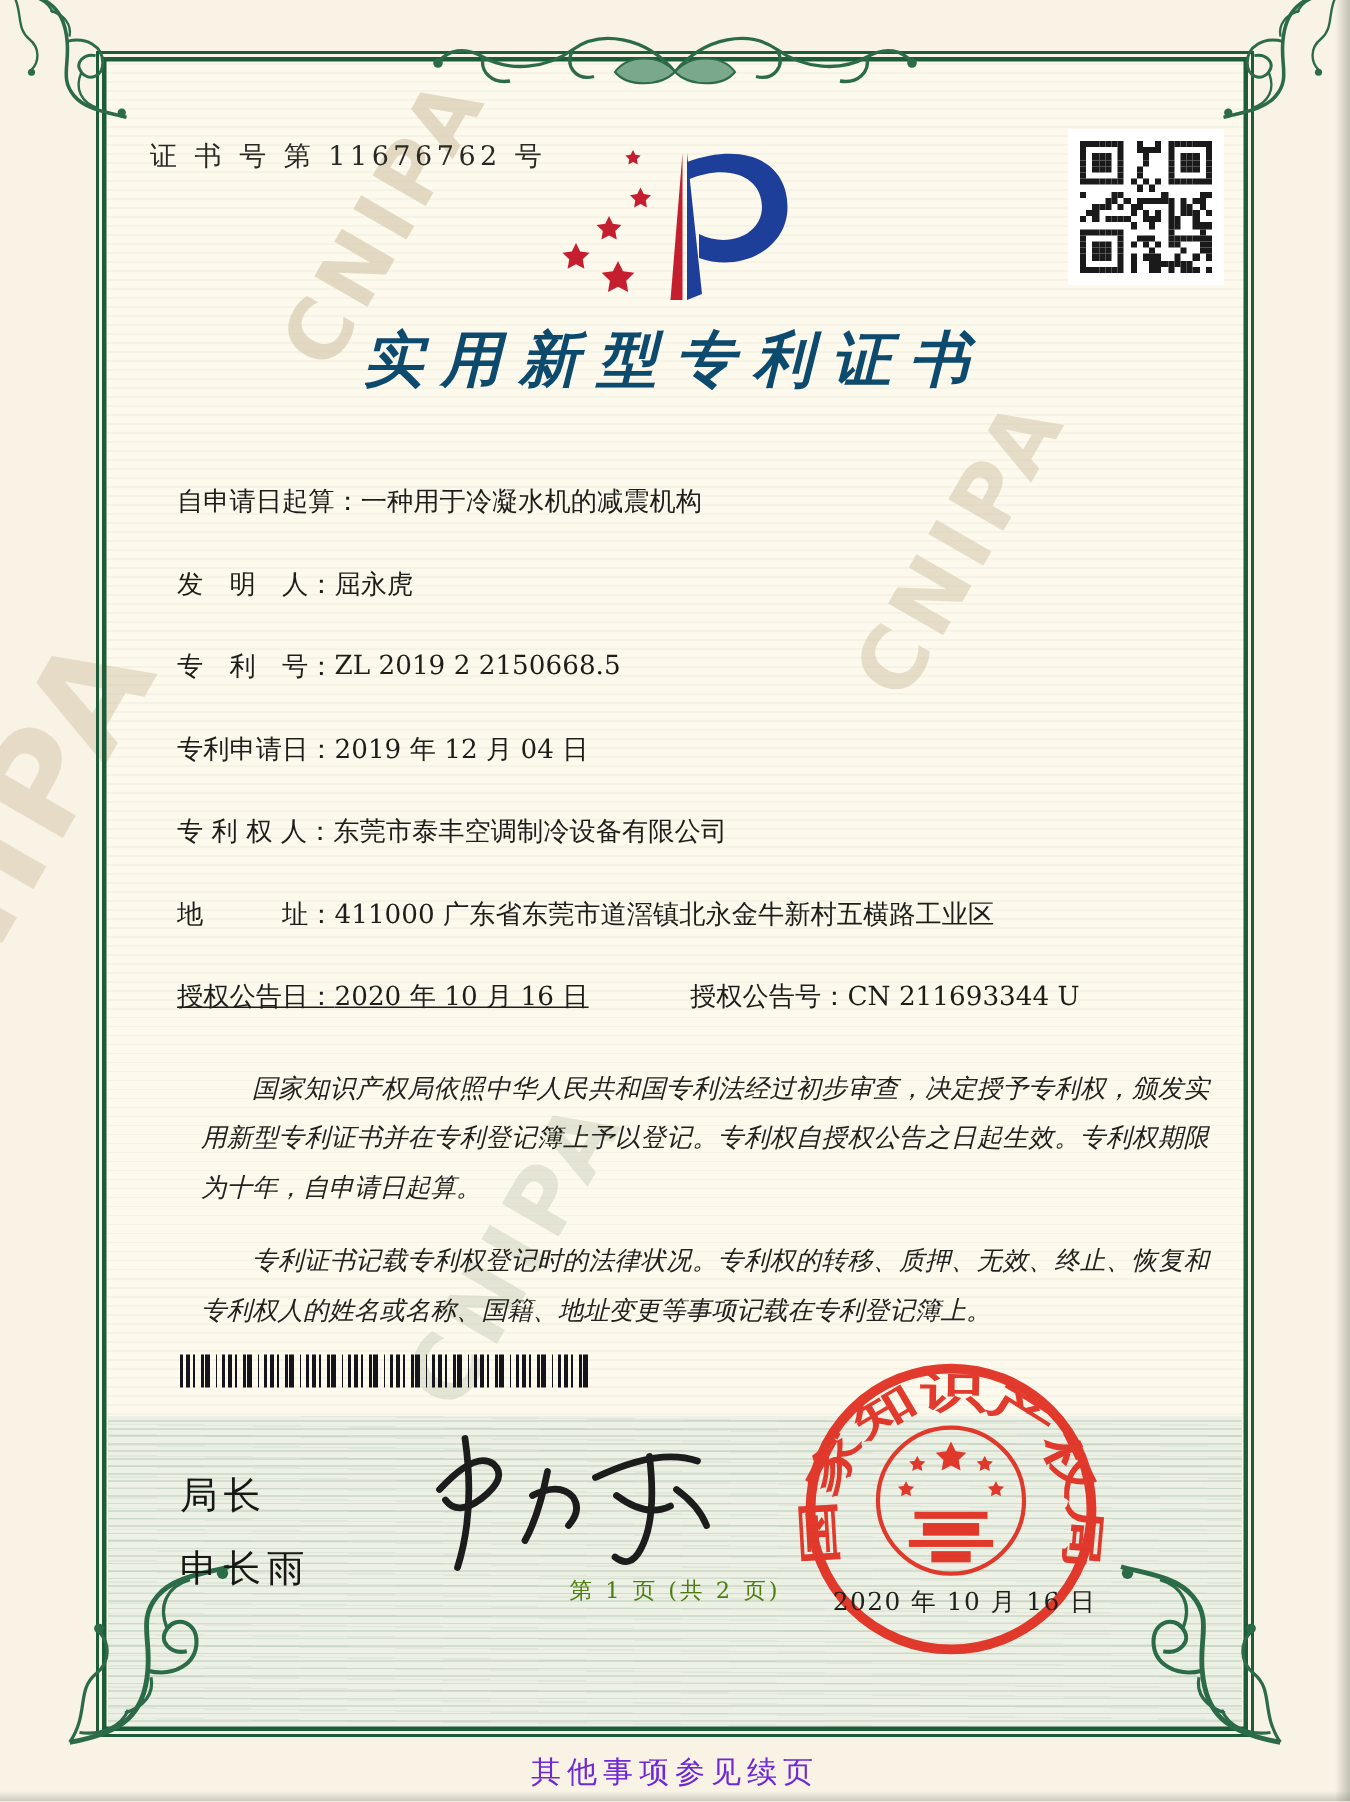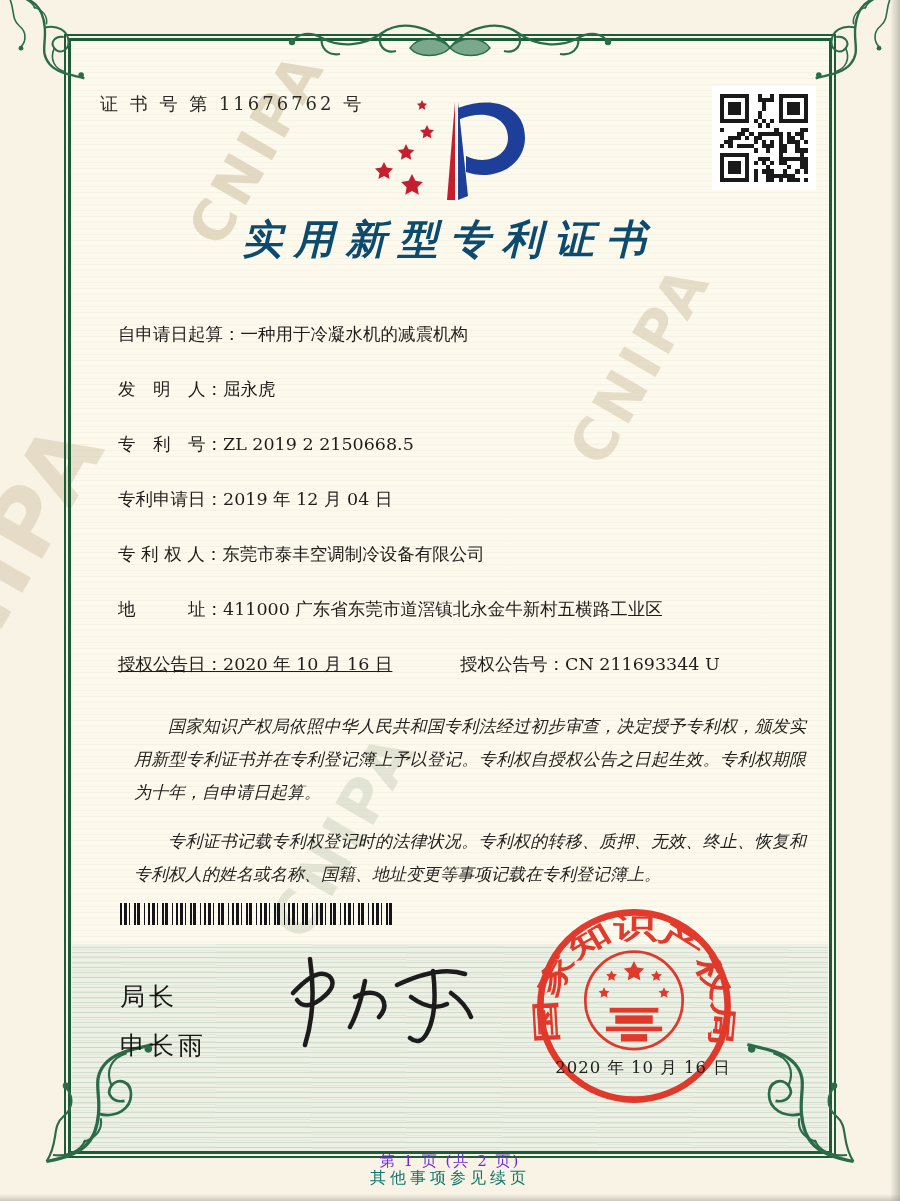--- a/index.html
+++ b/index.html
@@ -72,26 +72,26 @@
   }
   .director{position:absolute;left:120px;top:980px;font-size:25px;letter-spacing:4px;color:#171713;}
   .director div{margin-bottom:16px;}
   .signature{position:absolute;left:255px;top:945px;}
   .seal{position:absolute;left:531px;top:903px;}
   .seal-date{
     position:absolute;left:553px;top:1057px;width:180px;text-align:center;
     font-size:16.5px;color:#20201c;letter-spacing:1px;
   }
   .page-footer{
-    position:absolute;left:0;top:1152px;width:100%;text-align:center;
-    font-size:15px;letter-spacing:2px;color:#6d28d9;
+    position:absolute;left:0;top:1051px;width:100%;text-align:center;
+    font-size:15px;letter-spacing:2px;color:#4d7c0f;
   }
   .note{
     position:absolute;left:0;top:1168px;width:100%;text-align:center;
-    font-size:16px;letter-spacing:4px;color:#0f766e;
+    font-size:20px;letter-spacing:4px;color:#6d28d9;
   }
   .corner{position:absolute;pointer-events:none;}
   .edge-right{position:absolute;right:0;top:0;bottom:0;width:10px;
     background:linear-gradient(to right,transparent,rgba(150,148,140,.55));}
   .edge-bottom{position:absolute;left:0;right:0;bottom:0;height:7px;
     background:linear-gradient(to bottom,transparent,rgba(150,148,140,.45));}
 </style>
 </head>
 <body>
 

